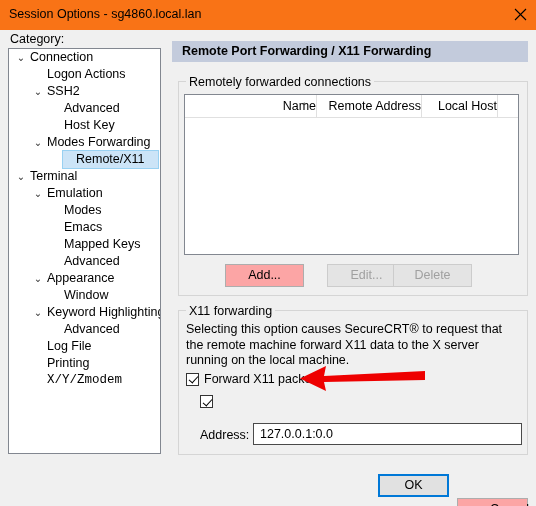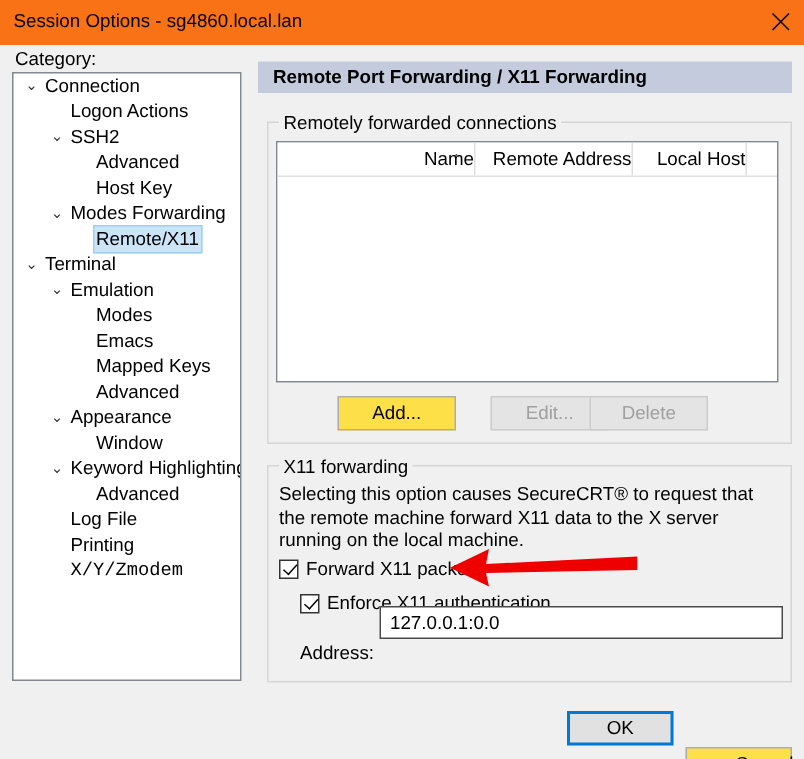--- a/index.html
+++ b/index.html
@@ -73,21 +73,21 @@
     color: #333;
     line-height: 17px;
   }
   .tree-item .lbl {
     display: inline-block;
     padding: 0 2px;
   }
   .tree-item.selected .lbl {
     background: #cce4f7;
     border: 1px solid #99d1f2;
-    padding: 0 1px;
+    padding: 0 13px;
     margin: -1px 0;
   }
 
   
   #content-header {
     position: absolute;
     left: 172px; top: 41px;
     width: 356px; height: 21px;
     background: #c3cbdc;
     box-sizing: border-box;
@@ -161,21 +161,21 @@
     position: relative;
     height: 137px;
     background: #fff;
   }
 
   
   .btn {
     position: absolute;
     height: 23px;
     border: 1px solid #adadad;
-    background: #fde047;
+    background: #fca5a5;
     font-family: "Liberation Sans", sans-serif;
     font-size: 12.5px;
     color: #000;
     text-align: center;
     line-height: 21px;
     box-sizing: border-box;
     cursor: default;
     padding: 0;
   }
   .btn.disabled {
@@ -229,21 +229,21 @@
     border-width: 0 1.6px 1.6px 0;
     transform: rotate(42deg);
   }
   #display-label {
     position: absolute;
     left: 200px; top: 428px;
     font-size: 12.5px;
   }
   #display-input {
     position: absolute;
-    left: 253px; top: 404px;
+    left: 253px; top: 423px;
     width: 269px; height: 22px;
     background: #fff;
     border: 1px solid #4a4a4a;
     box-sizing: border-box;
     font-family: "Liberation Sans", sans-serif;
     font-size: 12.5px;
     padding: 0 6px;
     color: #000;
     outline: none;
   }
@@ -321,21 +321,20 @@
 
 <div id="x11-desc">Selecting this option causes SecureCRT® to request that the remote machine forward X11 data to the X server running on the local machine.</div>
 
 <label class="checkrow" id="chk-forward">
   <span class="cbox checked"></span>
   <span>Forward X11 packets</span>
 </label>
 
 <label class="checkrow" id="chk-enforce">
   <span class="cbox checked"></span>
-  <span>Enforce X11 authentication</span>
 </label>
 
 <div id="display-label">Address:</div>
 <input id="display-input" type="text" value="127.0.0.1:0.0" style="">
 
 <svg id="arrow-annotation" viewBox="0 0 125 34">
   <polygon points="0,18.5 26,6 24,16 125,11 125,20 24,22 26,31" fill="#ee0000"></polygon>
 </svg>
 
 <button class="btn default" id="btn-ok">OK</button>

